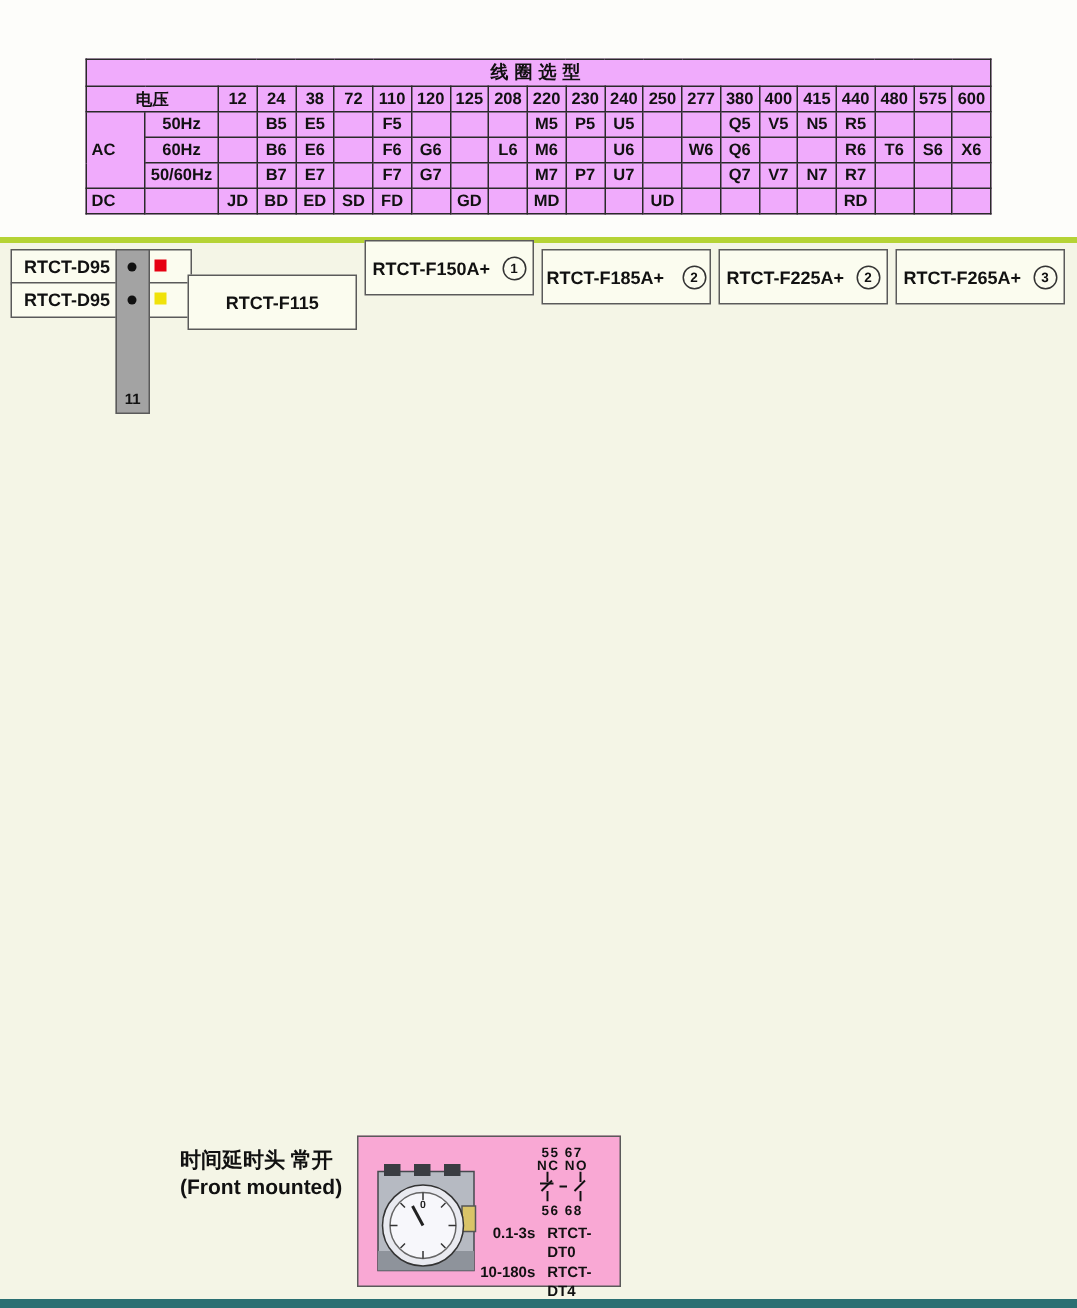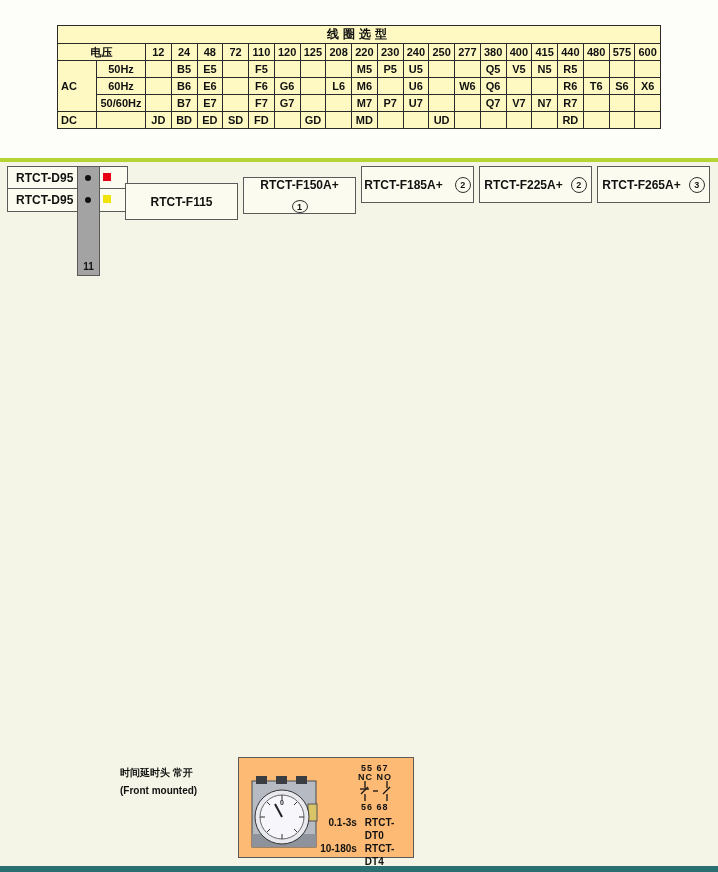--- a/index.html
+++ b/index.html
@@ -1,42 +1,42 @@
 <!DOCTYPE html>
 <html><head>
 <meta charset="utf-8">
 <style>
   html,body{margin:0;padding:0;}
   body{width:718px;height:872px;position:relative;background:#f4f5e6;
        font-family:"Liberation Sans","DejaVu Sans",sans-serif;color:#111;overflow:hidden;}
   .abs{position:absolute;}
   
   .top-band{left:0;top:0;width:718px;height:159px;background:#fdfdfa;}
-  table.coil{border-collapse:collapse;table-layout:fixed;width:603px;background:#fef9c3;}
+  table.coil{border-collapse:collapse;table-layout:fixed;width:603px;background:#f0abfc;margin-top:14px;}
   table.coil td{border:1px solid #2a2a2a;font-size:11px;font-weight:bold;text-align:center;
                 padding:0;height:16px;white-space:nowrap;overflow:hidden;}
   table.coil td.title{font-size:12px;letter-spacing:4px;height:15px;}
   table.coil td.grp{text-align:left;}
   .grp-wrap{display:flex;align-items:flex-end;justify-content:space-between;padding:0 2px 0 3px;gap:27px;}
   .sq{display:inline-block;width:8px;height:8px;}
   
   .divider{left:0;top:158px;width:718px;height:4px;background:#b5d335;}
   
   .mbox{background:#fbfcef;border:1px solid #5a5a5a;display:flex;align-items:center;
         justify-content:center;font-size:12px;font-weight:bold;gap:8px;}
   .badge{display:inline-flex;width:14px;height:14px;border:1px solid #333;border-radius:50%;
          align-items:center;justify-content:center;font-size:9px;font-weight:bold;}
   .d95box{background:#fbfcef;border:1px solid #5a5a5a;display:flex;align-items:center;
           font-size:12px;font-weight:bold;padding-left:8px;}
   .strip{background:#a3a3a3;border:1px solid #5a5a5a;}
   .dot{position:absolute;width:6px;height:6px;border-radius:50%;background:#111;left:7px;}
   .strip-num{position:absolute;bottom:3px;width:100%;text-align:center;font-size:10px;font-weight:bold;}
   
-  .timer-text{font-size:10px;font-weight:bold;line-height:18px;}
-  .timer-box{background:#fdba74;border:1px solid #5a5a5a;box-sizing:border-box;}
+  .timer-text{font-size:14px;font-weight:bold;line-height:18px;}
+  .timer-box{background:#f9a8d4;border:1px solid #5a5a5a;box-sizing:border-box;}
   .tb-small{font-size:9px;font-weight:bold;letter-spacing:1px;}
   .opt-row{display:flex;gap:8px;font-size:10px;font-weight:bold;line-height:13px;}
   .opt-range{width:44px;text-align:right;}
   
   .footer-bar{left:0;top:866px;width:718px;height:6px;background:#2a6f72;}
 </style>
 </head>
 <body>
 
 <div class="abs top-band"></div>
@@ -67,21 +67,21 @@
       <col style="width: 25.75px;">
     </colgroup>
     <tbody>
       <tr>
         <td colspan="22" class="title">线圈选型</td>
       </tr>
       <tr>
         <td colspan="2">电压</td>
         <td>12</td>
         <td>24</td>
-        <td>48</td>
+        <td>38</td>
         <td>72</td>
         <td>110</td>
         <td>120</td>
         <td>125</td>
         <td>208</td>
         <td>220</td>
         <td>230</td>
         <td>240</td>
         <td>250</td>
         <td>277</td>
@@ -212,21 +212,21 @@
   <span class="dot" style="top:8px;"></span>
   <span class="dot" style="top:30px;"></span>
   <span class="strip-num">11</span>
 </div>
 <span class="abs sq" style="left:103px;top:173px;background:#e60012;"></span>
 <span class="abs sq" style="left:103px;top:195px;background:#f0e20a;"></span>
 <div id="model-boxes">
     <div class="abs mbox" style="left: 125px; top: 183px; width: 111px; height: 35px;">
       <span>RTCT-F115</span>
     </div>
-    <div class="abs mbox" style="left: 243px; top: 177px; width: 111px; height: 35px; flex-direction: column;">
+    <div class="abs mbox" style="left: 243px; top: 160px; width: 111px; height: 35px;">
       <span>RTCT-F150A+</span>
       <span class="badge">1</span>
     </div>
     <div class="abs mbox" style="left: 361px; top: 166px; width: 111px; height: 35px; gap: 12px;">
       <span>RTCT-F185A+</span>
       <span class="badge">2</span>
     </div>
     <div class="abs mbox" style="left: 479px; top: 166px; width: 111px; height: 35px;">
       <span>RTCT-F225A+</span>
       <span class="badge">2</span>

